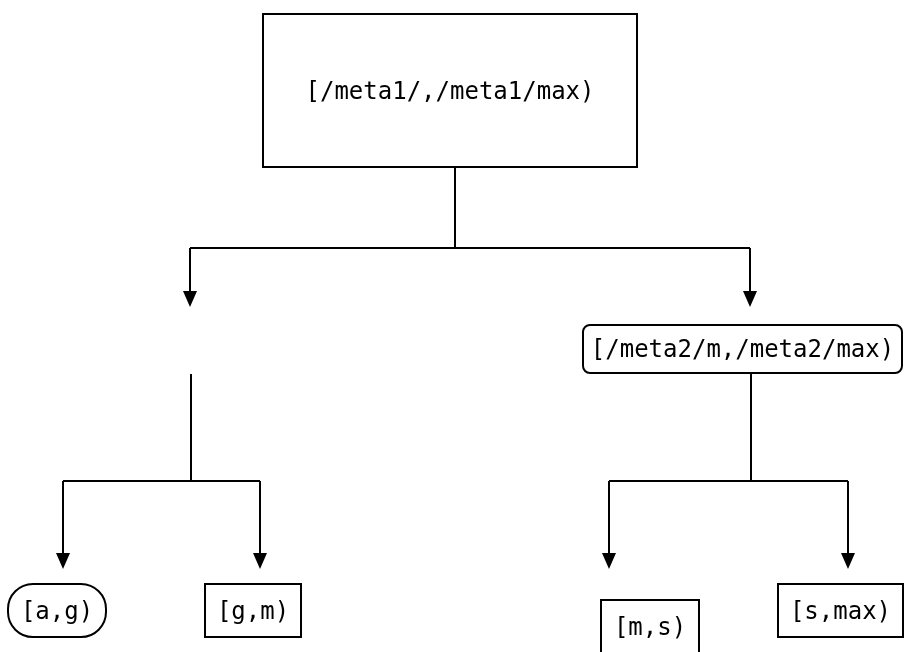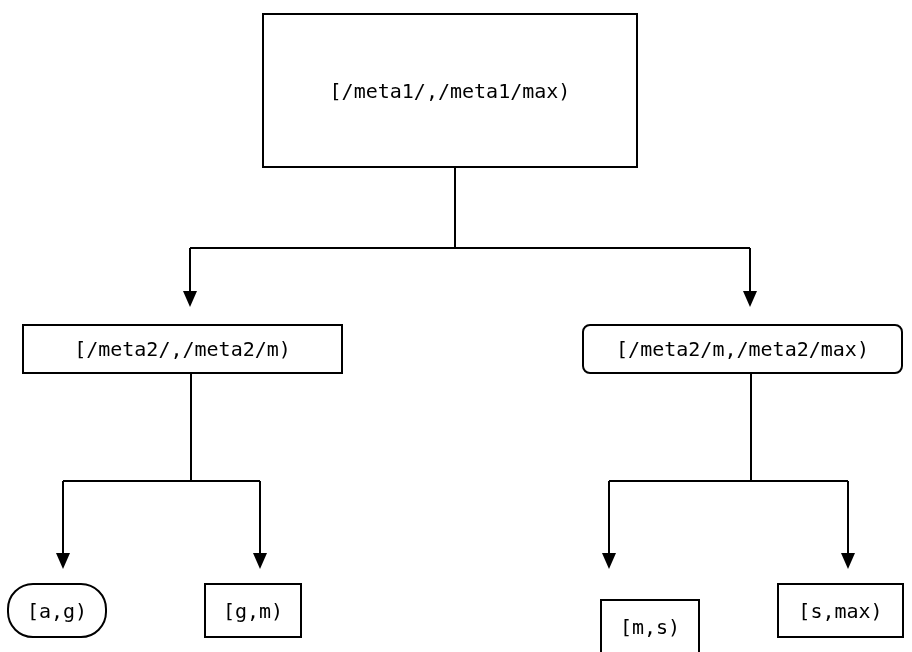--- a/index.html
+++ b/index.html
@@ -23,21 +23,21 @@
     width: 912px; height: 652px;
   }
   .node {
     position: absolute;
     border: 2px solid var(--line);
     background: var(--node-bg);
     color: var(--line);
     display: flex;
     align-items: center;
     justify-content: center;
-    font-size: 20px;
+    font-size: 24px;
     line-height: 1;
     white-space: nowrap;
   }
   .node-root       { left: 262px; top: 13px;  width: 376px; height: 155px; }
   .node-meta2-low  { left: 22px;  top: 324px; width: 321px; height: 50px; }
   .node-meta2-high { left: 582px; top: 324px; width: 321px; height: 50px; border-radius: 8px; }
   .node-leaf-ag    { left: 7px;   top: 583px; width: 100px; height: 55px; border-radius: 26px; }
   .node-leaf-gm    { left: 204px; top: 583px; width: 98px;  height: 55px; align-items: center; }
   .node-leaf-ms    { left: 553px; top: 599px; width: 100px; height: 55px; margin-left: 47px; }
   .node-leaf-smax  { left: 777px; top: 583px; width: 127px; height: 55px; text-align: center; }
@@ -63,23 +63,20 @@
       <polygon points="253,553 267,553 260,569"></polygon>
       <polygon points="602,553 616,553 609,569"></polygon>
       <polygon points="841,553 855,553 848,569"></polygon>
     </g>
   </svg>
 
   <div class="node node-root">
     <span>[/meta1/,/meta1/max)</span>
   </div>
 
-  <div class="node node-meta2-low">
-    <span>[/meta2/,/meta2/m)</span>
-  </div>
 
   <div class="node node-meta2-high">
     <span>[/meta2/m,/meta2/max)</span>
   </div>
 
   <div class="node node-leaf-ag">
     <span>[a,g)</span>
   </div>
 
   <div class="node node-leaf-gm">

